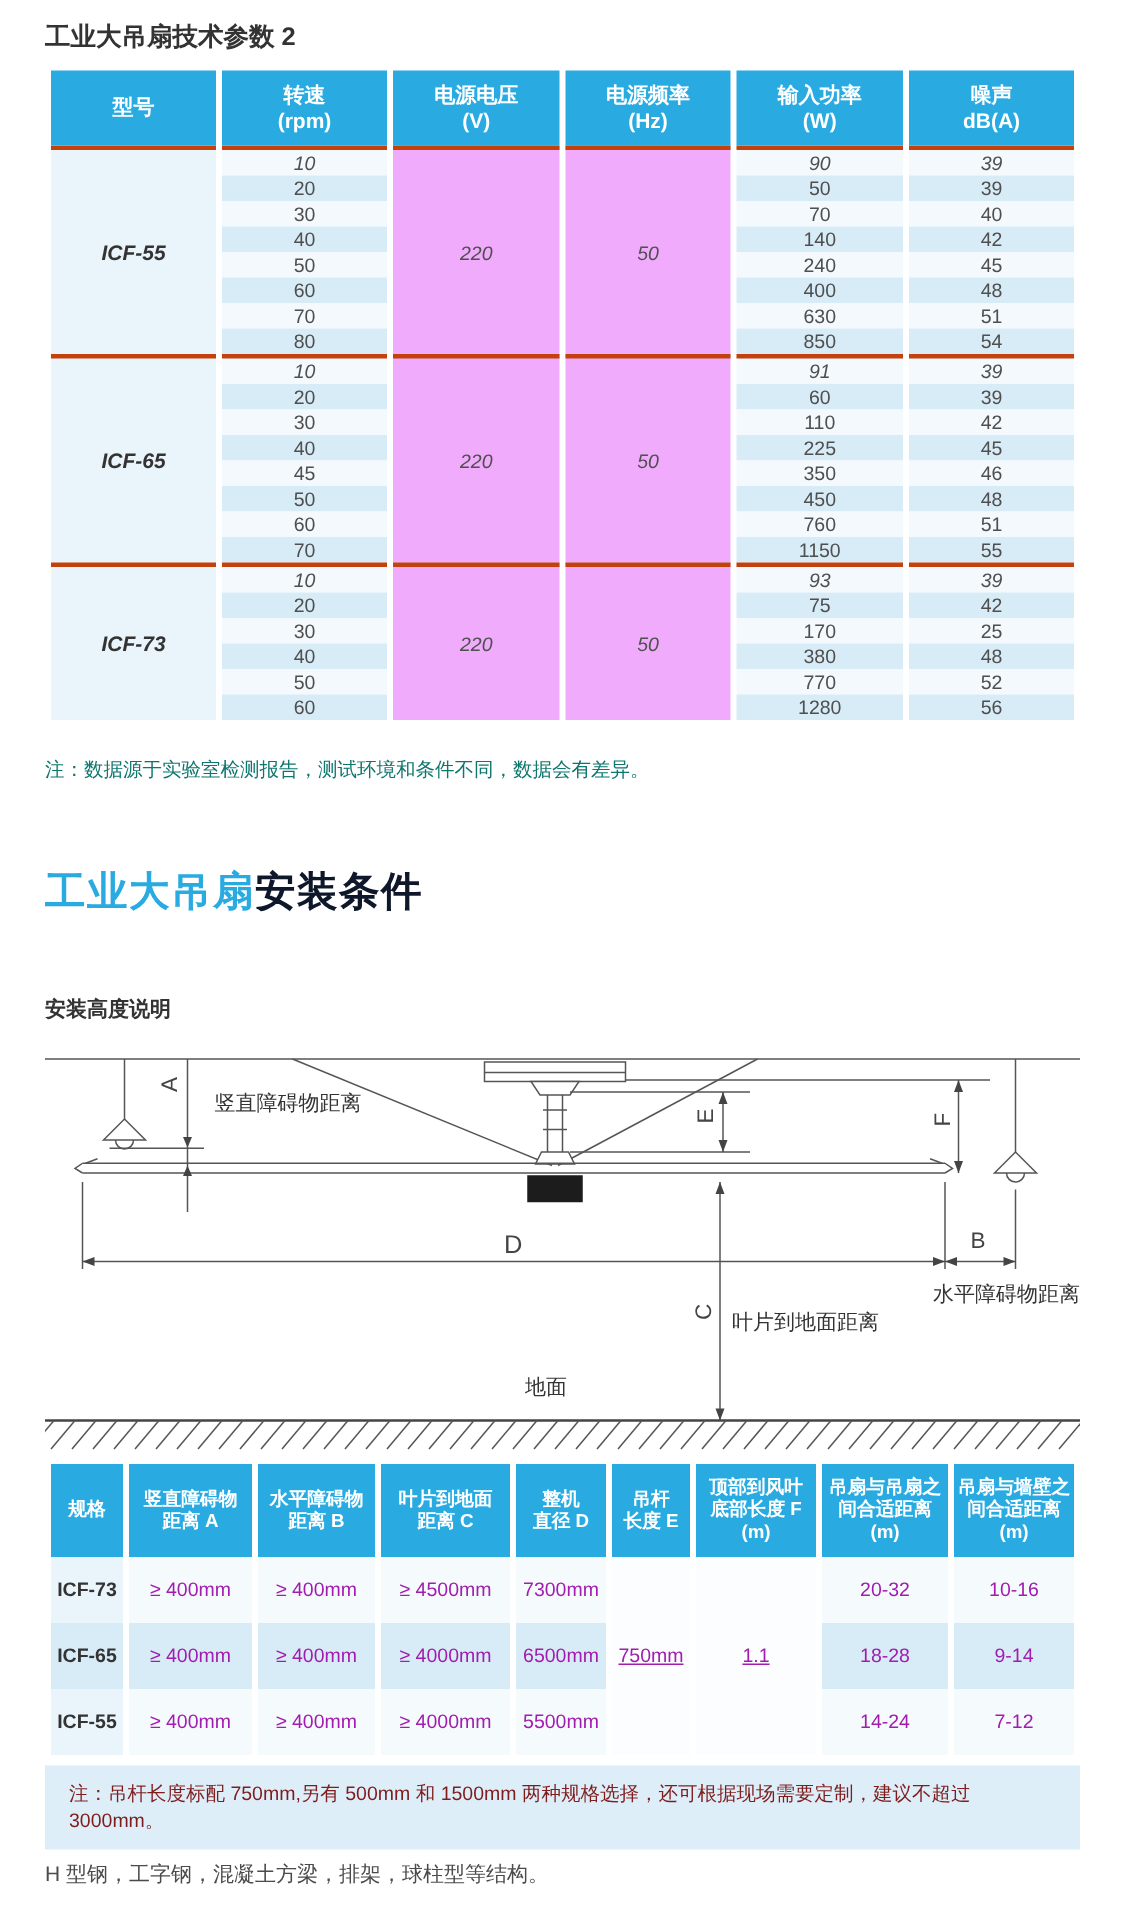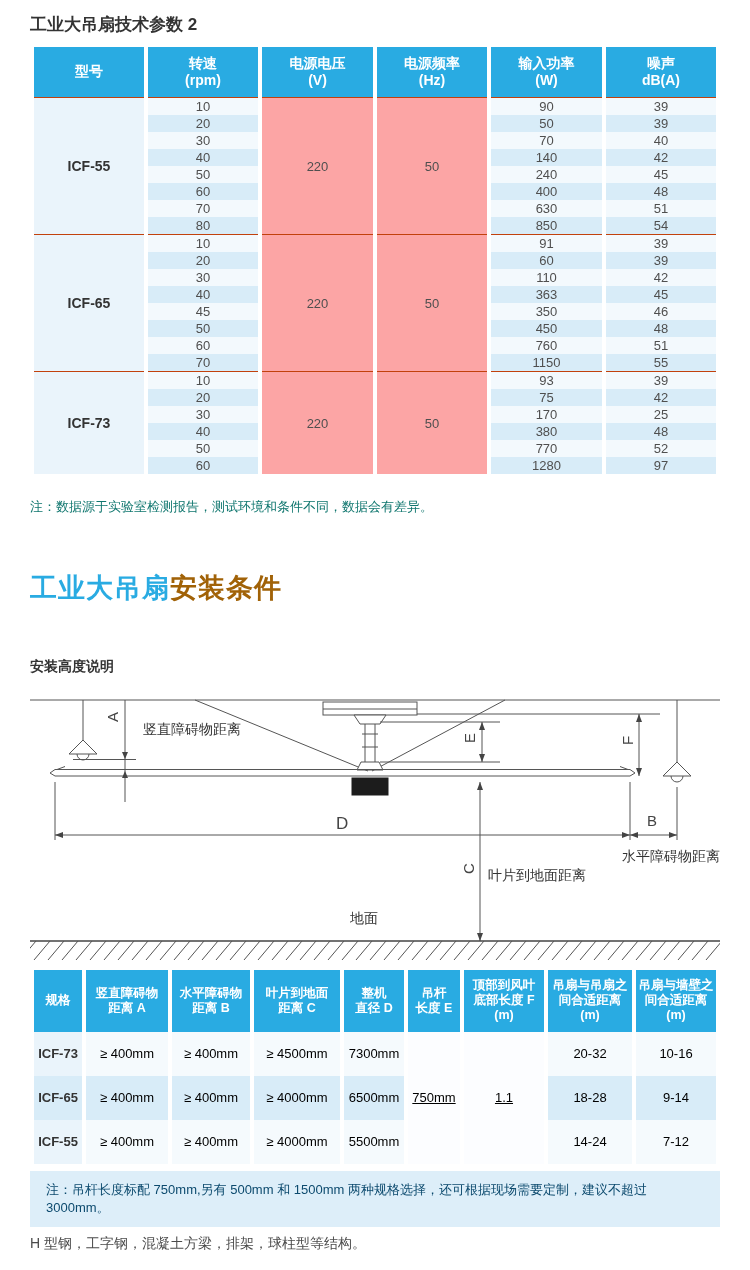--- a/index.html
+++ b/index.html
@@ -3,54 +3,54 @@
 <meta charset="utf-8">
 <style>
   html,body{margin:0;padding:0;background:#fff;}
   body{font-family:"Liberation Sans","DejaVu Sans",sans-serif;color:#333;}
   .page{width:750px;height:1270px;box-sizing:border-box;padding:14px 30px 0 30px;background:#fff;overflow:hidden;}
 
   
   .t1-title{font-size:17px;font-weight:bold;color:#333;margin:0 0 11px 0;line-height:1.3;}
   .section-title{margin:56px 0 0 0;font-size:27px;font-weight:bold;line-height:1.25;letter-spacing:1px;}
   .section-title .blue{color:#29abe2;}
-  .section-title .dark{color:#a16207;text-align:center;}
+  .section-title .dark{color:#0f172a;text-align:center;}
   .subsection-title{margin:52px 0 0 0;font-size:14px;font-weight:bold;color:#333;}
 
   
   table{border-collapse:separate;border-spacing:4px 0;table-layout:fixed;width:690px;}
   th{background:#29abe2;color:#fff;font-weight:bold;vertical-align:middle;}
   #t1 th{height:50px;font-size:14px;line-height:1.25;padding:0 2px;}
   #t1 td{height:17px;line-height:17px;font-size:13px;text-align:center;color:#4f4f4f;padding:0;}
   #t1 td.num{background:#f3f9fd;}
   #t1 tr.stripe td.num{background:#d8ecf8;}
   #t1 td.model{background:#eaf4fb;font-weight:bold;color:#333;font-size:14px;}
-  #t1 td.fixed{background:#fca5a5;}
-  #t1 tbody tr.group-start td{border-top:1px solid #c2410c;}
+  #t1 td.fixed{background:#f0abfc;}
+  #t1 tbody tr.group-start td{border-top:3px solid #c2410c;font-style:italic;}
   .note{margin:24px 0 0 0;font-size:13px;color:#0f766e;}
 
   
   .diagram{display:block;margin:16px 0 0 0;}
   .diagram line,.diagram path,.diagram polyline{stroke:#555;stroke-width:1;fill:none;}
   .diagram .thick{stroke:#444;stroke-width:1.6;}
   .diagram .fill-dark{fill:#1c1c1c;stroke:#1c1c1c;}
   .diagram .fill-white{fill:#fff;stroke:#555;}
   .diagram .arrow{fill:#444;stroke:none;}
   .diagram text{fill:#333;font-size:14px;stroke:none;}
   .diagram text.dim{font-size:15px;fill:#444;}
   .diagram text.big{font-size:17px;}
 
   
   #t2{margin-top:3px;}
   #t2 th{height:54px;font-size:12.5px;line-height:1.22;padding:4px 1px;}
-  #t2 td{height:44px;font-size:13px;text-align:center;color:#000000;background:#f5fafd;padding:0 1px;}
+  #t2 td{height:44px;font-size:13px;text-align:center;color:#a21caf;background:#f5fafd;padding:0 1px;}
   #t2 td.spec{font-weight:bold;color:#333;background:#eaf4fb;}
   #t2 tr.stripe td{background:#d8ecf8;}
   #t2 td.span-cell{background:#fcfdff;text-decoration:underline;}
-  .note-box{margin-top:7px;width:690px;box-sizing:border-box;background:#ddeef9;padding:10px 16px;font-size:13px;color:#0c4a6e;}
+  .note-box{margin-top:7px;width:690px;box-sizing:border-box;background:#ddeef9;padding:10px 16px;font-size:13px;color:#7f1d1d;}
 
   
   .struct-title{margin:22px 0 0 0;font-size:17px;font-weight:bold;color:#333;}
   .struct-body{margin:8px 0 0 0;font-size:14px;color:#4b4b4b;}
 </style>
 </head>
 <body>
 
 <div class="page">
 
@@ -132,21 +132,21 @@
           <td class="num">60</td>
           <td class="num">39</td>
         </tr>
         <tr>
           <td class="num">30</td>
           <td class="num">110</td>
           <td class="num">42</td>
         </tr>
         <tr class="stripe">
           <td class="num">40</td>
-          <td class="num">363</td>
+          <td class="num">225</td>
           <td class="num">45</td>
         </tr>
         <tr>
           <td class="num">45</td>
           <td class="num">350</td>
           <td class="num">46</td>
         </tr>
         <tr class="stripe">
           <td class="num">50</td>
           <td class="num">450</td>
@@ -186,21 +186,21 @@
           <td class="num">48</td>
         </tr>
         <tr>
           <td class="num">50</td>
           <td class="num">770</td>
           <td class="num">52</td>
         </tr>
         <tr class="stripe">
           <td class="num">60</td>
           <td class="num">1280</td>
-          <td class="num">97</td>
+          <td class="num">56</td>
         </tr>
       </tbody>
   </table>
 
   <p class="note">注：数据源于实验室检测报告，测试环境和条件不同，数据会有差异。</p>
 
   <h1 class="section-title"><span class="blue">工业大吊扇</span><span class="dark">安装条件</span></h1>
 
   <h3 class="subsection-title">安装高度说明</h3>
 

